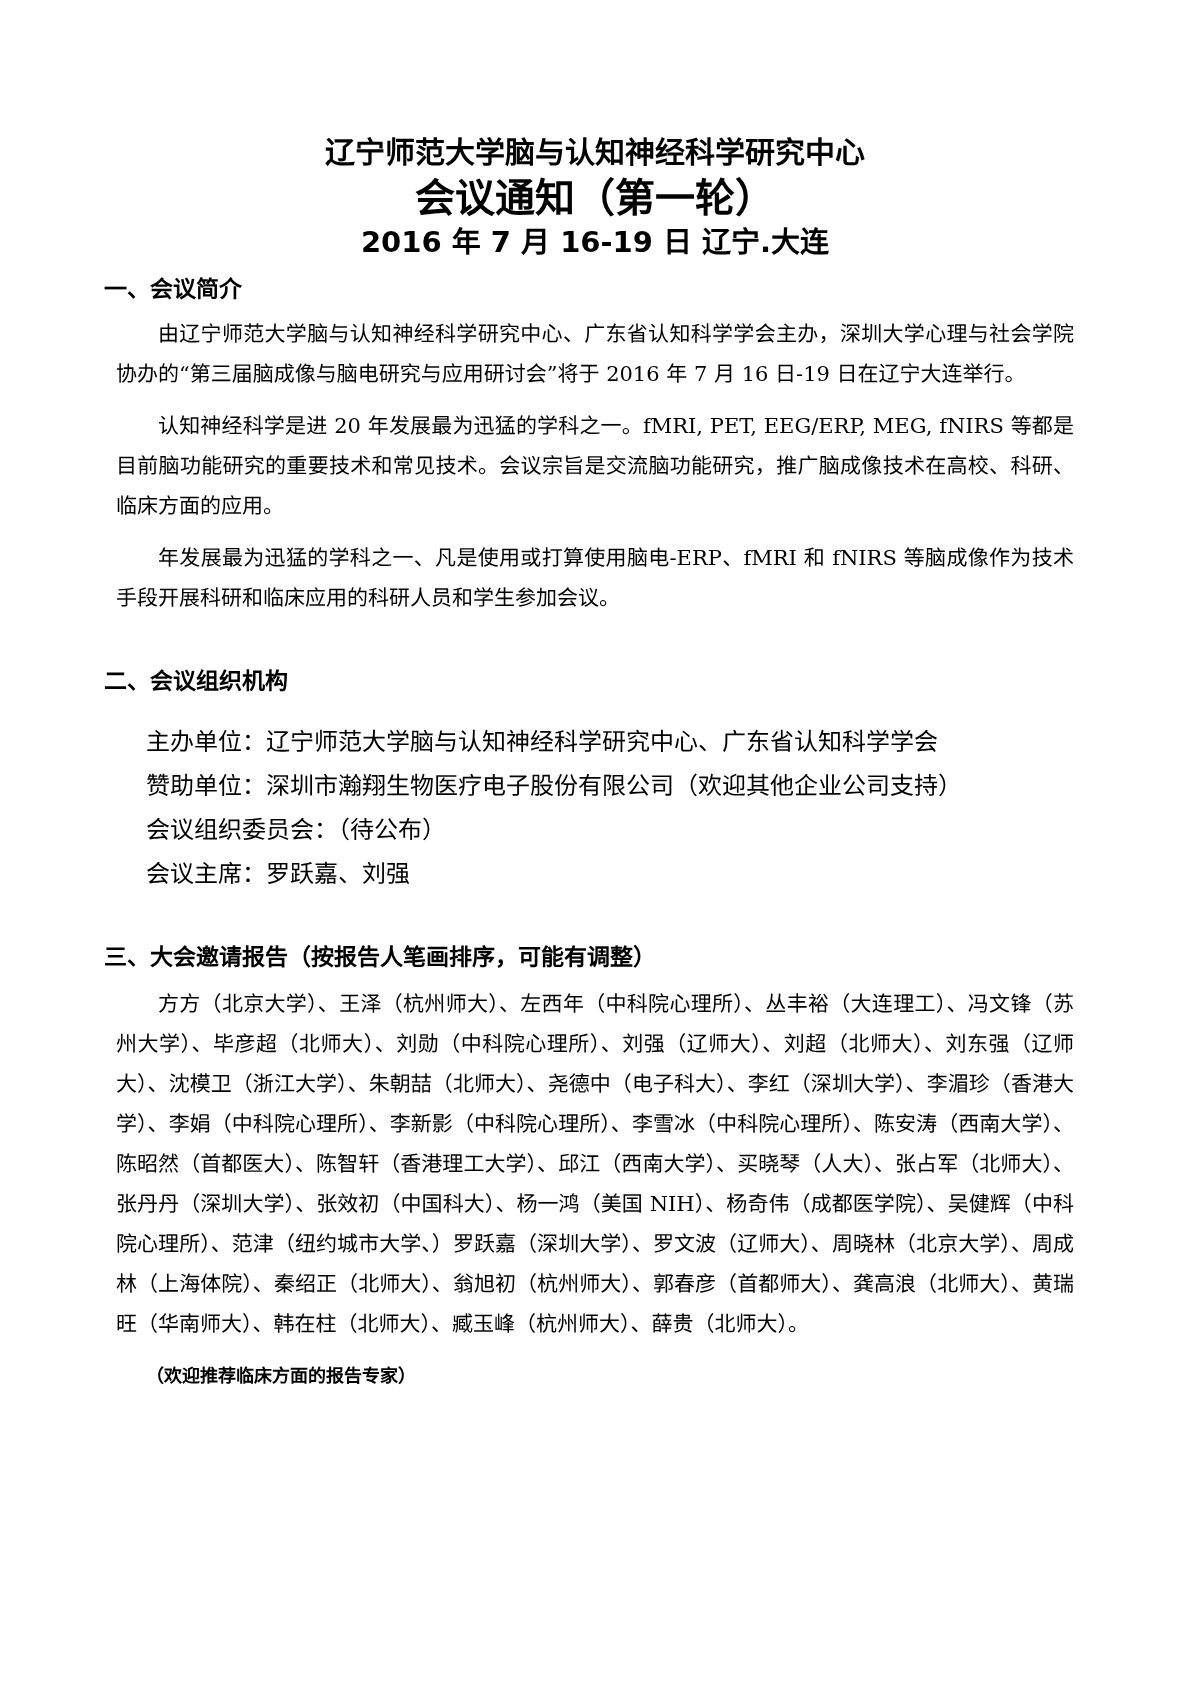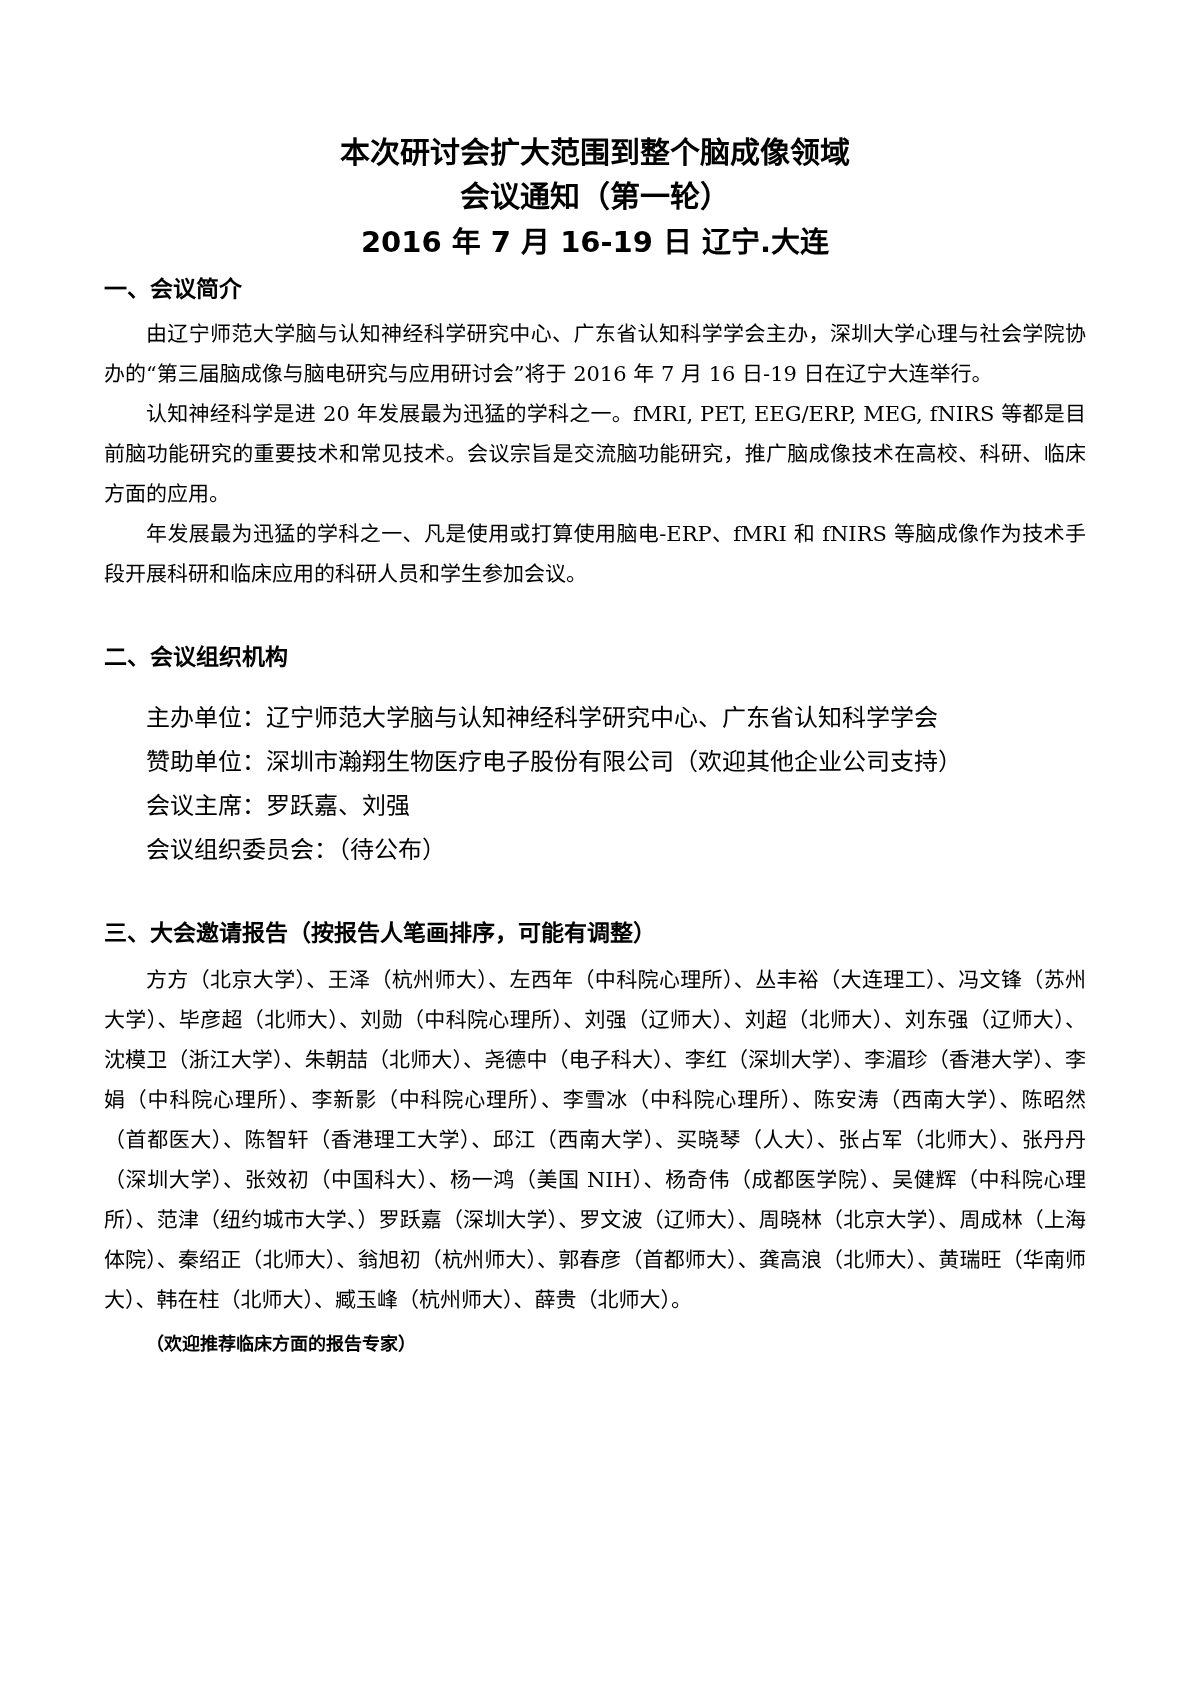--- a/index.html
+++ b/index.html
@@ -24,23 +24,23 @@
     text-align: center;
   }
   .doc-title {
     font-family: "DejaVu Sans", "Liberation Sans", sans-serif;
     font-weight: 700;
     font-size: 30px;
     line-height: 46px;
     margin: 0;
   }
   .doc-subtitle {
-    font-family: Liberation Mono, monospace;
+    font-family: Liberation Serif, serif;
     font-weight: 700;
-    font-size: 30px;
+    font-size: 40px;
     line-height: 46px;
     margin: 0;
   }
   .doc-date {
     font-family: "DejaVu Sans", "Liberation Sans", sans-serif;
     font-weight: 700;
     font-size: 29px;
     line-height: 36px;
     margin-top: 2px;
   }
@@ -54,21 +54,21 @@
   .sh-1 { margin-top: 14px; }
   .sh-2 { margin-top: 48px; }
   .sh-3 { margin-top: 46px; }
   .body-para {
     font-family: "DejaVu Serif", "Liberation Serif", serif;
     font-size: 21px;
     line-height: 40px;
     text-align: justify;
     text-justify: inter-character;
     text-indent: 2em;
-    margin: 0;
+    margin: 12px;
   }
   .first-para { margin-top: 10px; }
   .org-list {
     margin-top: 24px;
   }
   .org-item {
     font-family: "DejaVu Serif", "Liberation Serif", serif;
     font-size: 24px;
     line-height: 44px;
     padding-left: 42px;
@@ -86,38 +86,38 @@
     margin: 4px 0 0 0;
   }
 </style>
 </head>
 <body>
 
 <div class="page">
   <div class="content">
 
     <div class="doc-header">
-      <div class="doc-title">本次研讨会扩大范围到整个脑成像领域</div>
+      <div class="doc-title">辽宁师范大学脑与认知神经科学研究中心</div>
       <div class="doc-subtitle">会议通知（第一轮）</div>
       <div class="doc-date">2016 年 7 月  16-19 日  辽宁.大连</div>
     </div>
 
     <h2 class="section-heading sh-1">一、会议简介</h2>
 
     <p class="body-para first-para">由辽宁师范大学脑与认知神经科学研究中心、广东省认知科学学会主办，深圳大学心理与社会学院协办的“第三届脑成像与脑电研究与应用研讨会”将于 2016 年 7 月  16 日-19 日在辽宁大连举行。</p>
     <p class="body-para">认知神经科学是进 20 年发展最为迅猛的学科之一。fMRI, PET, EEG/ERP, MEG, fNIRS 等都是目前脑功能研究的重要技术和常见技术。会议宗旨是交流脑功能研究，推广脑成像技术在高校、科研、临床方面的应用。</p>
     <p class="body-para">年发展最为迅猛的学科之一、凡是使用或打算使用脑电-ERP、fMRI 和 fNIRS 等脑成像作为技术手段开展科研和临床应用的科研人员和学生参加会议。</p>
 
     <h2 class="section-heading sh-2">二、会议组织机构</h2>
 
     <div class="org-list">
       <p class="org-item">主办单位：辽宁师范大学脑与认知神经科学研究中心、广东省认知科学学会</p>
       <p class="org-item">赞助单位：深圳市瀚翔生物医疗电子股份有限公司（欢迎其他企业公司支持）</p>
+      <p class="org-item">会议组织委员会：（待公布）</p>
       <p class="org-item">会议主席：罗跃嘉、刘强</p>
-      <p class="org-item">会议组织委员会：（待公布）</p>
     </div>
 
     <h2 class="section-heading sh-3">三、大会邀请报告（按报告人笔画排序，可能有调整）</h2>
 
     <p class="body-para speakers-para">方方（北京大学）、王泽（杭州师大）、左西年（中科院心理所）、丛丰裕（大连理工）、冯文锋（苏州大学）、毕彦超（北师大）、刘勋（中科院心理所）、刘强（辽师大）、刘超（北师大）、刘东强（辽师大）、沈模卫（浙江大学）、朱朝喆（北师大）、尧德中（电子科大）、李红（深圳大学）、李湄珍（香港大学）、李娟（中科院心理所）、李新影（中科院心理所）、李雪冰（中科院心理所）、陈安涛（西南大学）、陈昭然（首都医大）、陈智轩（香港理工大学）、邱江（西南大学）、买晓琴（人大）、张占军（北师大）、张丹丹（深圳大学）、张效初（中国科大）、杨一鸿（美国 NIH）、杨奇伟（成都医学院）、吴健辉（中科院心理所）、范津（纽约城市大学、）罗跃嘉（深圳大学）、罗文波（辽师大）、周晓林（北京大学）、周成林（上海体院）、秦绍正（北师大）、翁旭初（杭州师大）、郭春彦（首都师大）、龚高浪（北师大）、黄瑞旺（华南师大）、韩在柱（北师大）、臧玉峰（杭州师大）、薛贵（北师大）。</p>
 
     <p class="speaker-note">（欢迎推荐临床方面的报告专家）</p>
 
   </div>
 </div>

